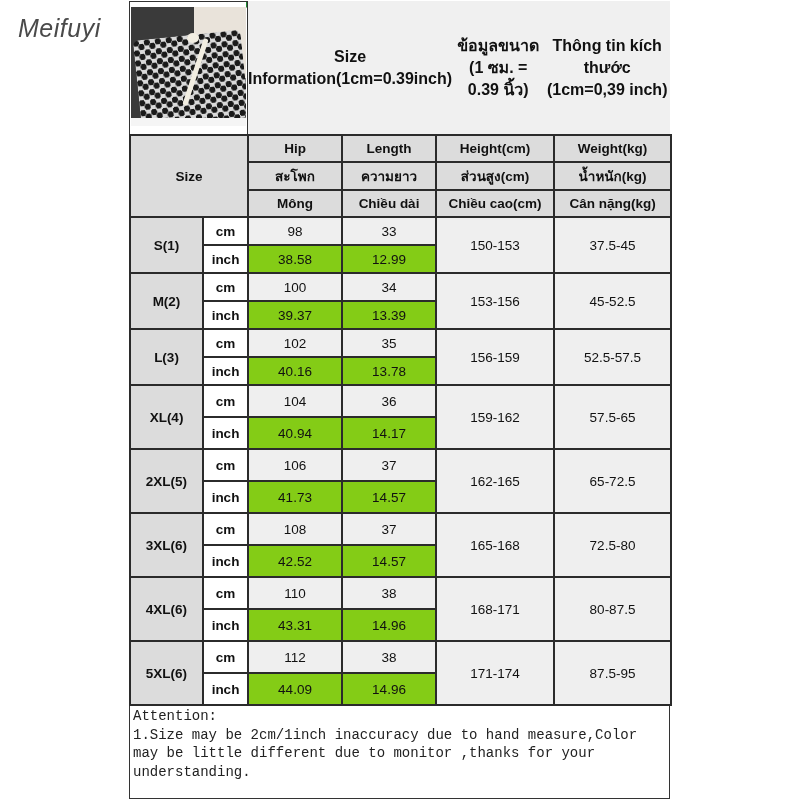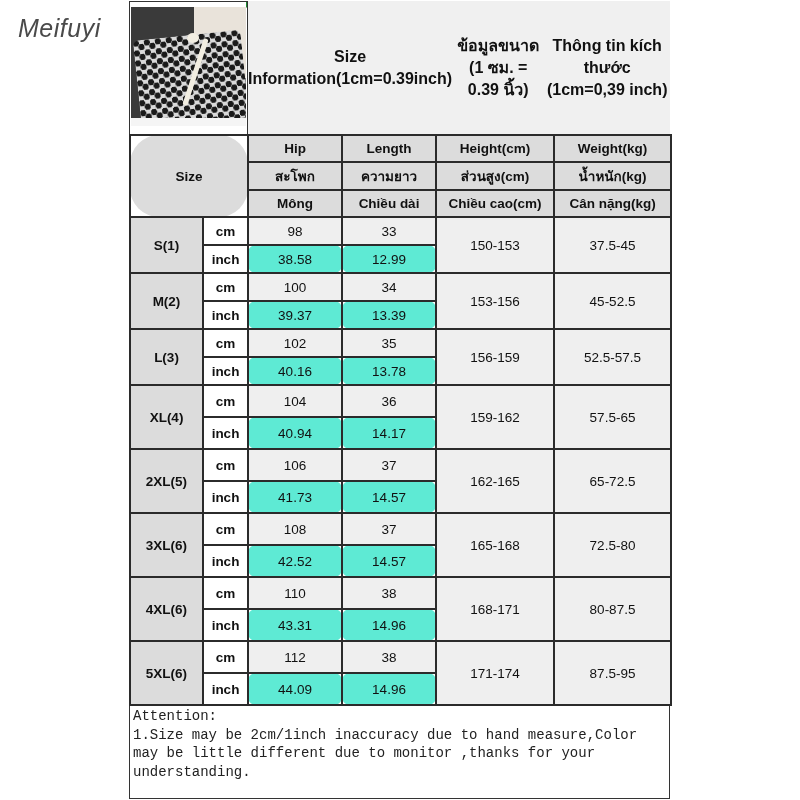--- a/index.html
+++ b/index.html
@@ -53,25 +53,25 @@
   .title-box div { text-align:center; }
   table.sz {
     position:absolute; left:129px; top:134px; width:541px;
     border-collapse:collapse; table-layout:fixed;
   }
   table.sz td {
     border:2px solid #2b2b2b; text-align:center; vertical-align:middle;
     font-size:13.5px; padding:0; overflow:hidden; white-space:nowrap;
   }
   .hdr { background:#dcdcdc; font-weight:bold; height:24px; }
-  .size-hdr { background:#dcdcdc; font-weight:bold; font-size:24px;border-radius:29px; }
+  .size-hdr { background:#dcdcdc; font-weight:bold; font-size:24px; }
   .size-label { background:#dcdcdc; font-weight:bold; font-size:14px; }
   .unit { background:#fff; font-weight:bold; }
   .cm-row td.val { background:#efefef; }
-  .inch-row td.val { background:#5eead4;border-radius:8px; }
+  .inch-row td.val { background:#84cc16; }
   .merged { background:#efefef; }
   .attention {
     position:absolute; left:129px; top:706px; width:541px; height:93px;
     box-sizing:border-box; padding:1px 4px; font-size:14px; line-height:18.5px; color:#222;
     font-family:Liberation Mono, monospace;
   }
 </style>
 </head>
 <body>
 

